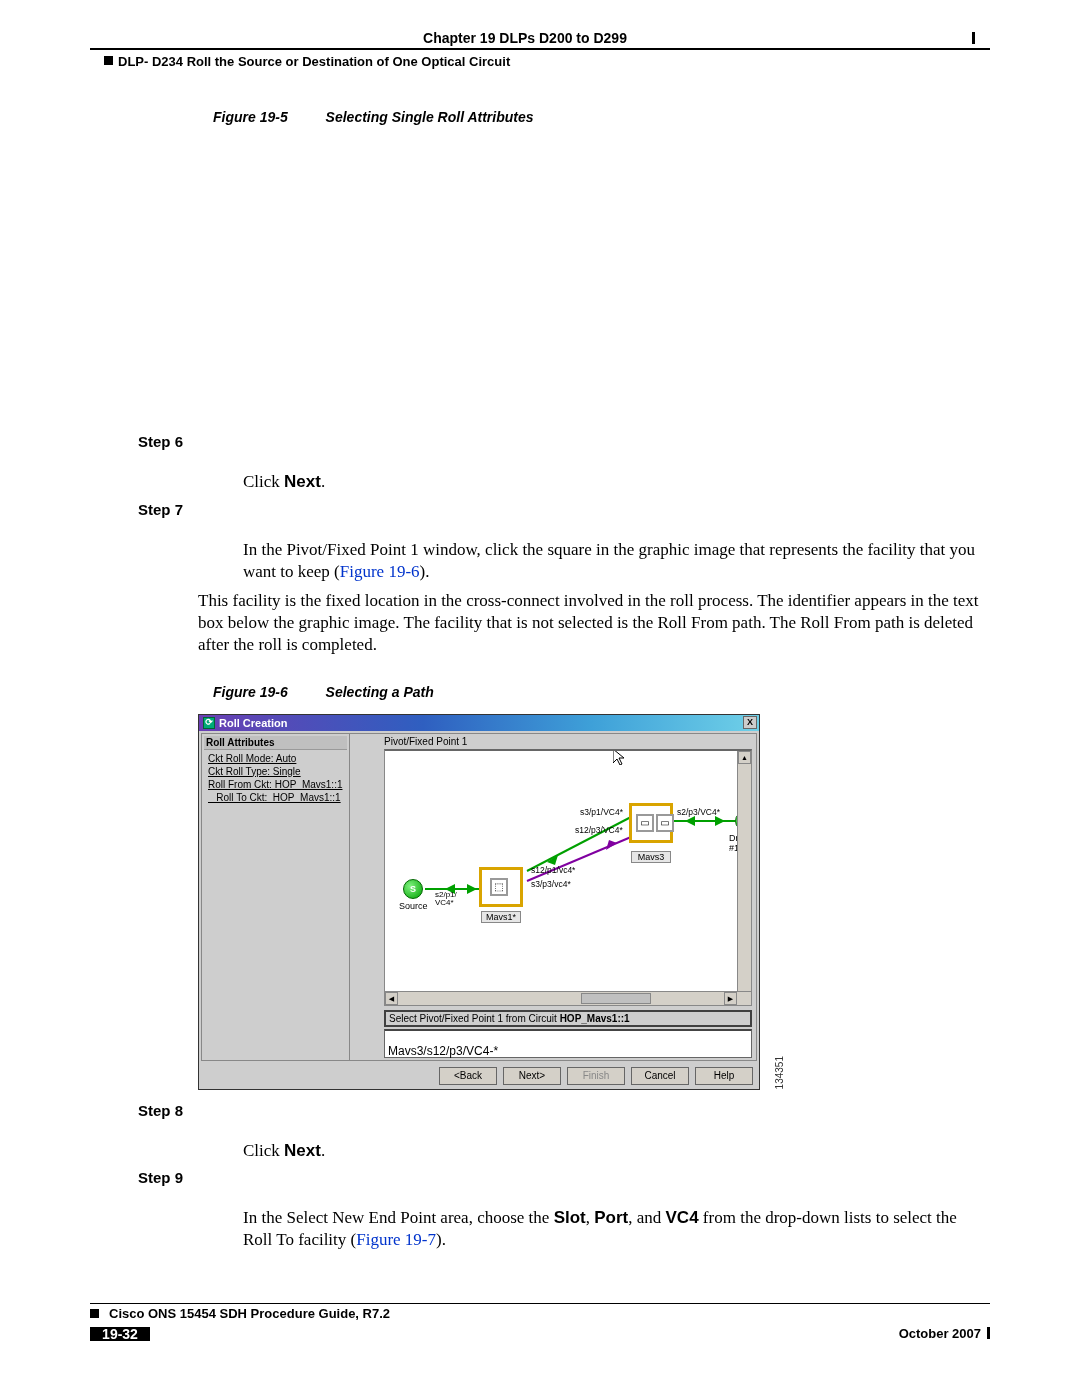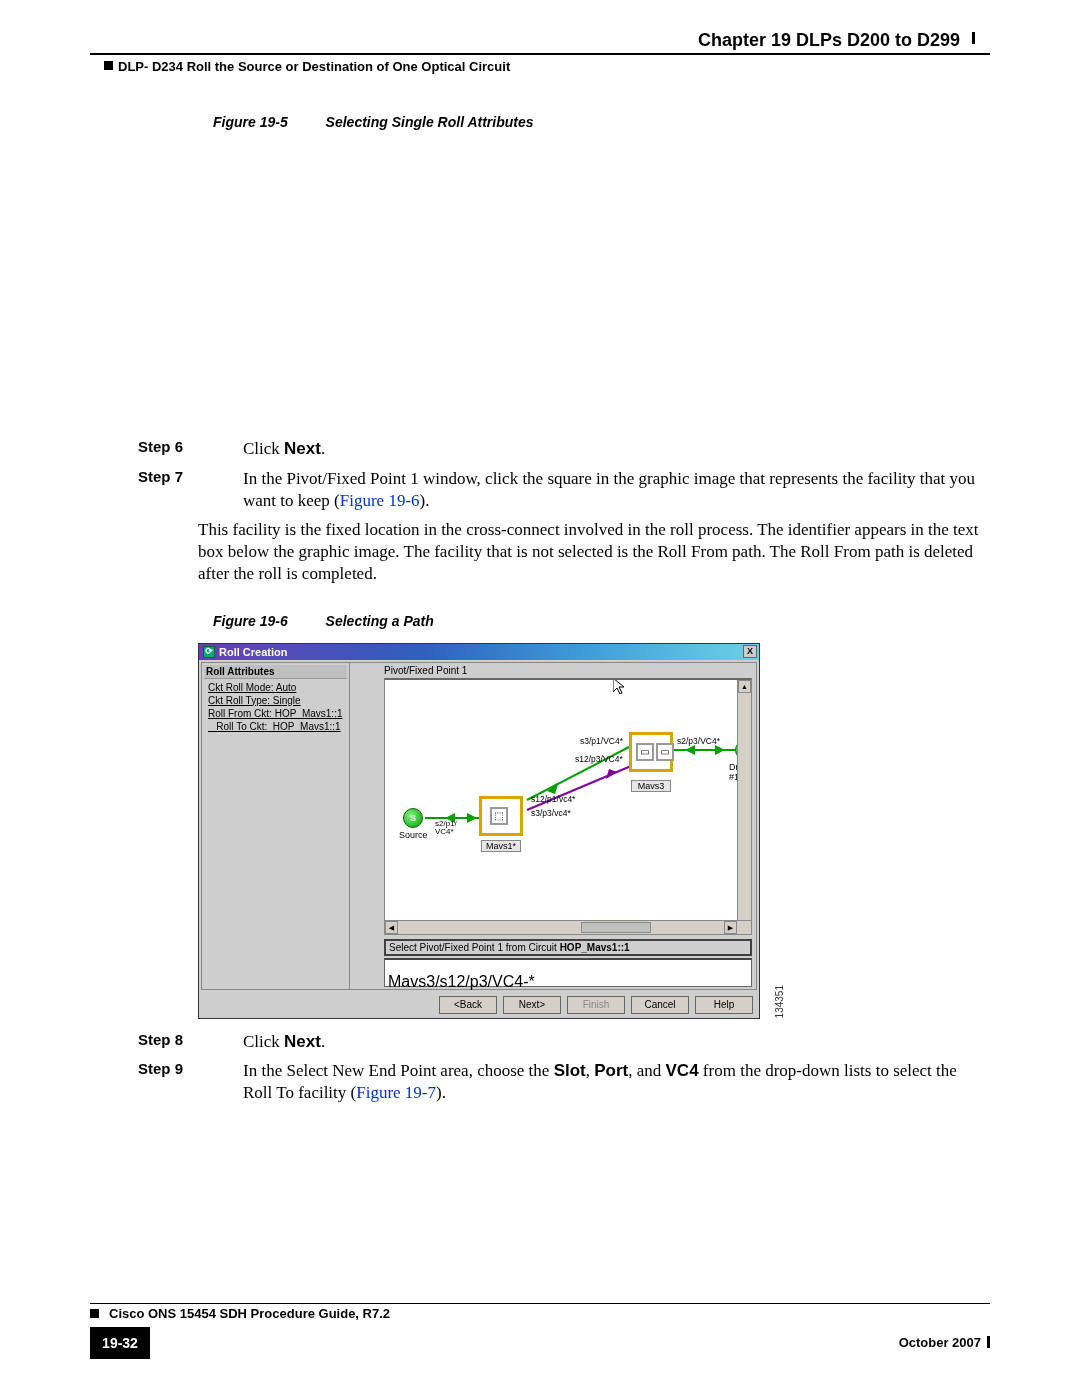--- a/index.html
+++ b/index.html
@@ -14,23 +14,23 @@
     position: relative;
   }
   .page {
     position: absolute;
     left: 0; top: 0; right: 0; bottom: 0;
     padding: 30px 90px 60px 90px;
   }
   
   .hdr-right {
     font-family: Arial, Helvetica, sans-serif;
-    font-size: 18px;
-    font-weight: bold;
-    text-align: right;
+    font-size: 14px;
+    font-weight: bold;
+    text-align: center;
     padding-right: 30px;
     position: relative;
   }
   .hdr-right::after {
     content:"";
     position:absolute;
     right:15px; top:2px;
     width:3px; height:12px;
     background:#000;
   }
@@ -75,20 +75,21 @@
     font-size: 15px;
     font-weight: bold;
     width: 108px;
     flex-shrink: 0;
     padding-left: 48px;
   }
   .step .body {
     flex: 1;
     line-height: 1.28;
     padding-right: 10px;
+    margin-top: 38px;
   }
   .step .body b { font-family: Arial, Helvetica, sans-serif; font-weight:bold;}
   .bodytext {
     margin-left: 108px;
     line-height: 1.28;
     margin-top: 8px;
     padding-right: 10px;
   }
   a.xref { color: #0033cc; text-decoration: none; }
   
@@ -251,21 +252,21 @@
     border: 2px solid #404040;
     padding: 1px 3px;
     background: #cecece;
   }
   .rc-input {
     margin: 2px 4px;
     height: 16px;
     background: #fff;
     border: 1px solid #666;
     border-top: 2px solid #444;
-    font-size: 16px;
+    font-size: 12px;
     padding: 13px 3px;
   }
   .rc-buttons {
     display: flex;
     justify-content: flex-end;
     gap: 6px;
     padding: 4px 6px;
   }
   .rc-btn {
     width: 58px; height: 18px;
@@ -306,21 +307,21 @@
     display:flex;
     align-items:center;
     font-family: Arial, Helvetica, sans-serif;
   }
   .footer-title {
     font-size: 13px;
     font-weight: bold;
     padding-left: 4px;
   }
   .footer-box {
-    width: 60px; height: 32px;
+    width: 60px; height: 14px;
     background: #000; color: #fff;
     font-family: Arial, Helvetica, sans-serif;
     font-weight: bold;
     font-size: 14px;
     display:flex;align-items:center;justify-content:center;
     margin-top:2px;
   }
   .footer-square { width:9px;height:9px;background:#000; margin-right:6px;}
   .footer-date {
     margin-left:auto;

